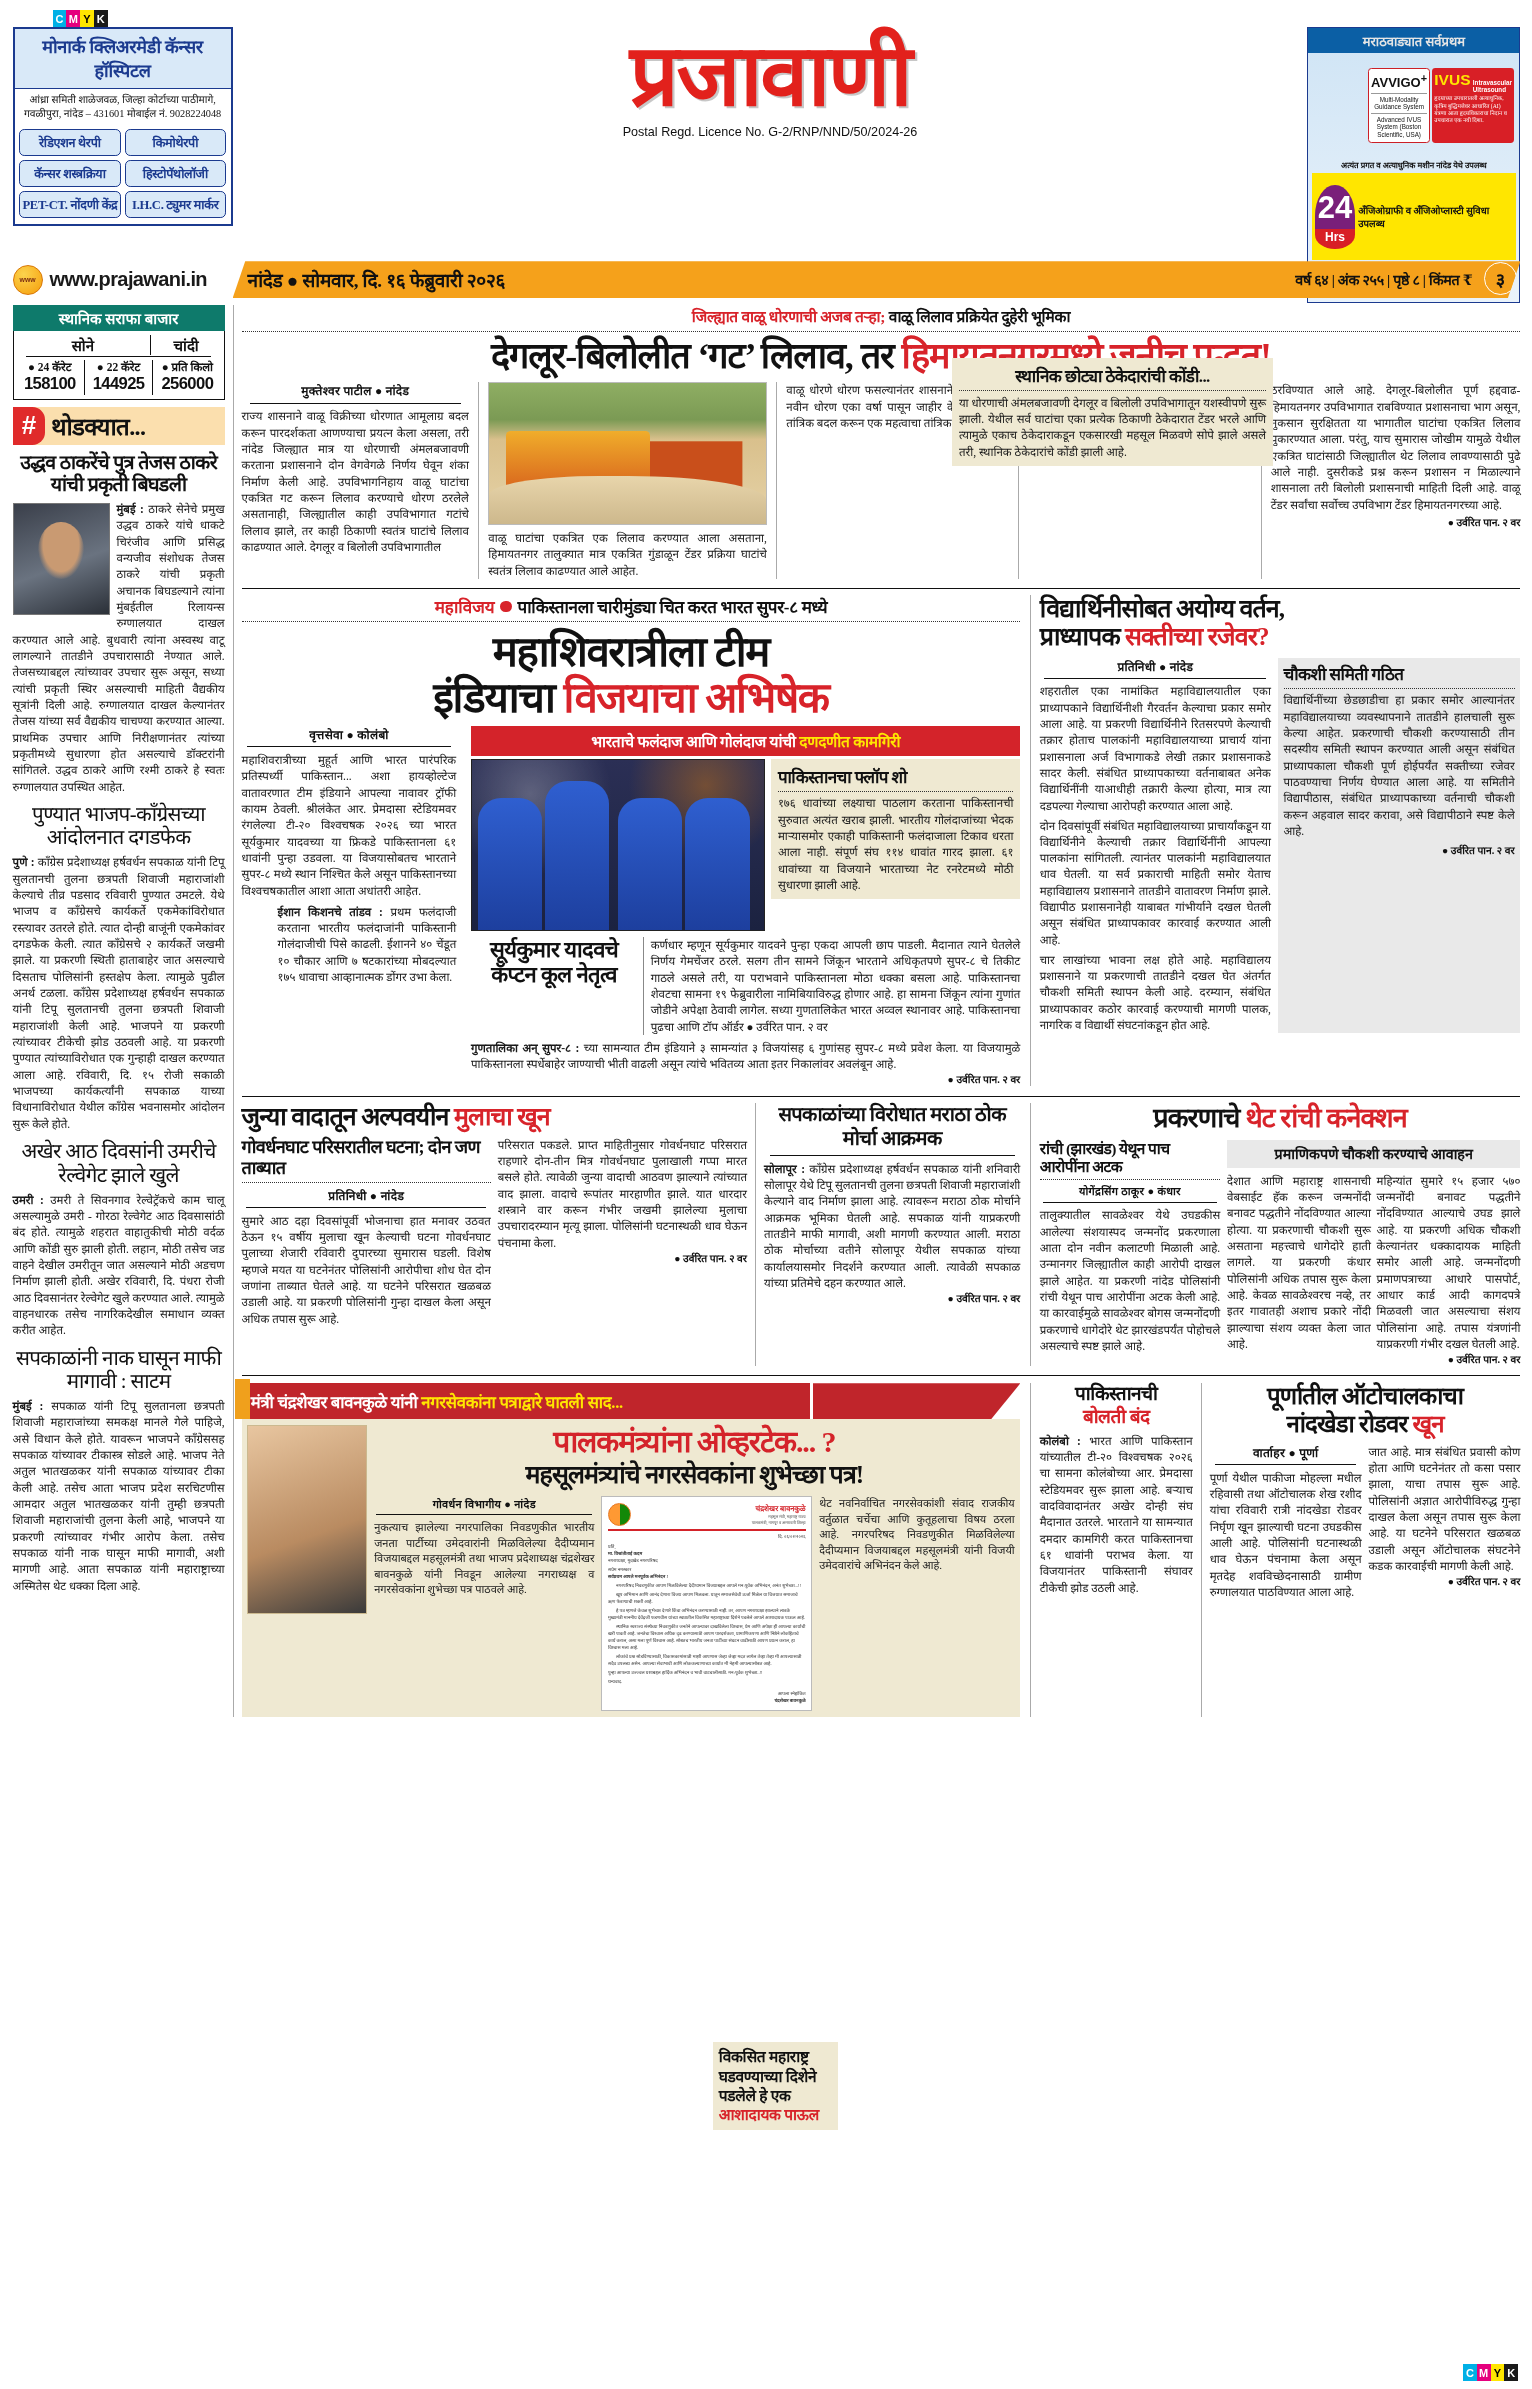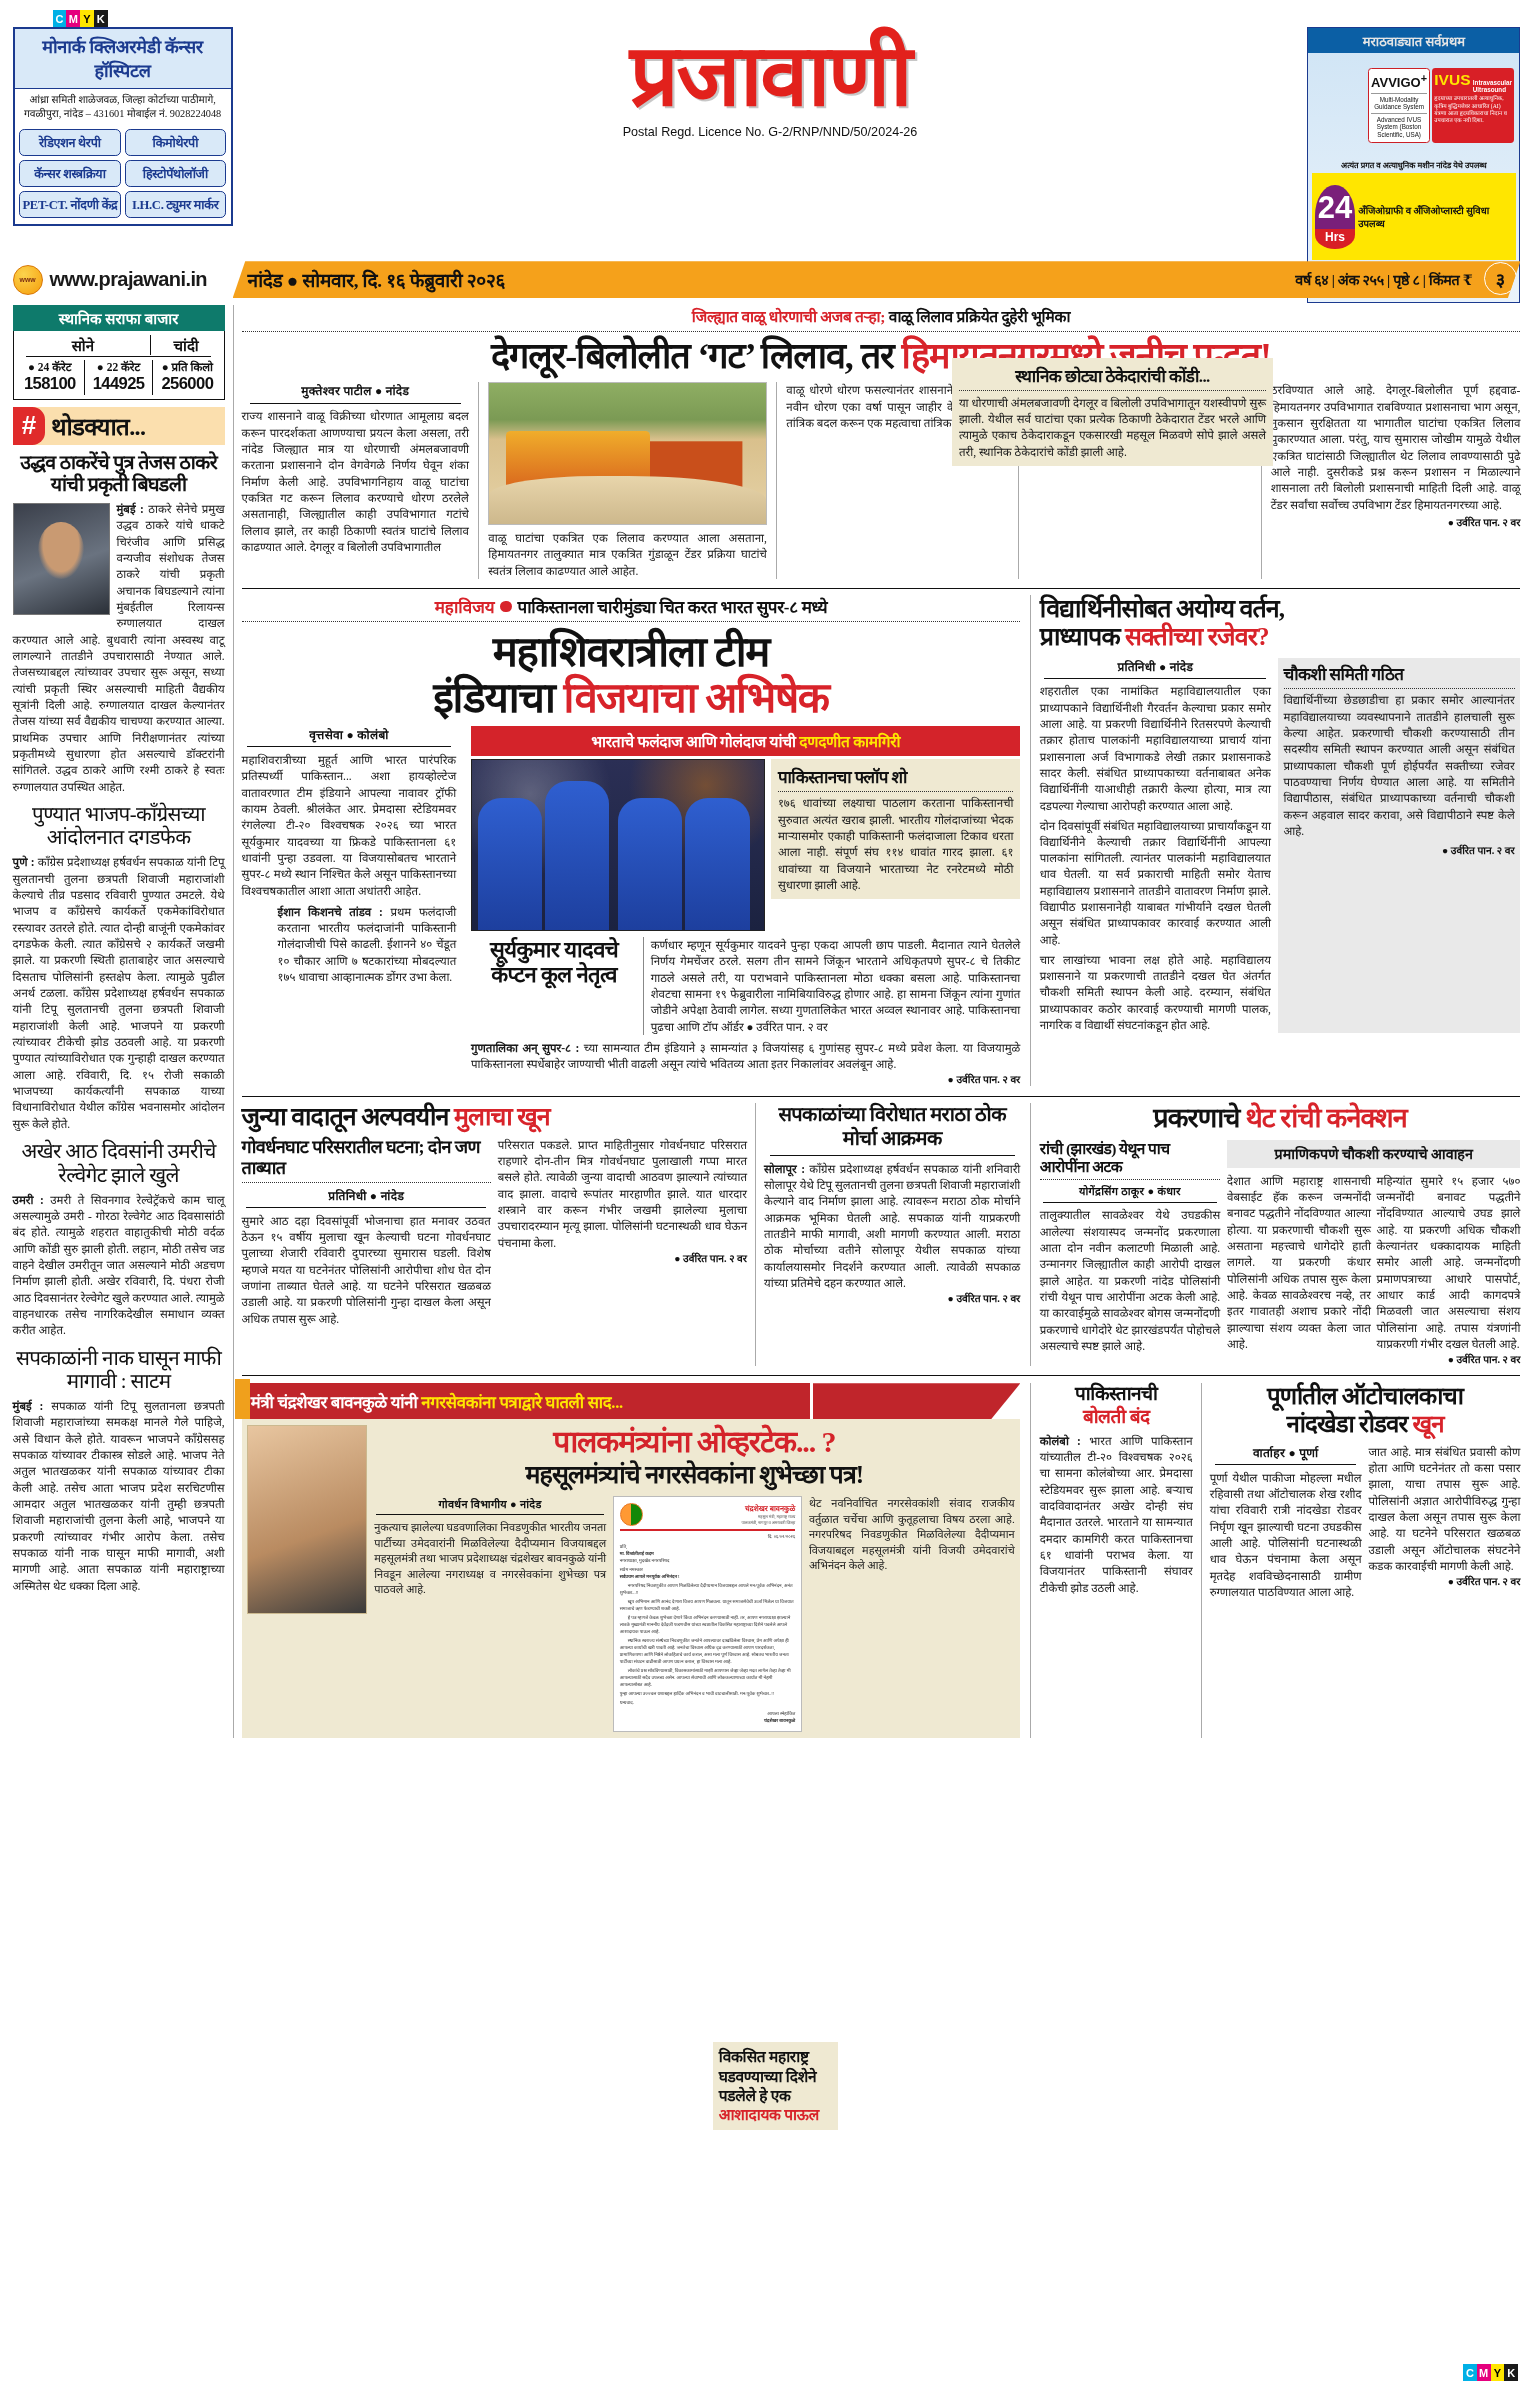--- a/index.html
+++ b/index.html
@@ -162,21 +162,21 @@
   .ad-banner .y { color:#ffe600;}
   .ad-banner::before { content:""; position:absolute; left:-6.9px; top:-4.6px; width:15px; height:calc(100% + 4.6px); background:#f0a01c;}
   .ad-body { background:#efe9d2; display:flex; padding:5.7px; gap:6.9px; }
   .ad-face { width:120px; height:189px; background:linear-gradient(160deg,#e8c6a0,#b98b61 58%,#3a3a3a);
     position:relative; border:0.6px solid #cbb98f;}
   .ad-hd1 { color:#d4232a; font-weight:bold; font-size:30px; text-align:center; letter-spacing:-1.1px; line-height:1.1;}
   .ad-hd2 { font-weight:bold; font-size:25px; text-align:center; letter-spacing:-0.9px; line-height:1.12; margin-top:3.4px;}
   .ad-yellowbox { background:#c0252b; color:#ffe600; font-weight:bold; font-size:15.5px; padding:4.6px;
     clip-path: polygon(0 0, 100% 0, 86% 100%, 0 100%);}
   .ad-note { background:#efe9d2; padding:5.7px; font-weight:bold; font-size:15.5px; line-height:1.24; letter-spacing:-0.3px;}
-  .letter { width:189px; background:#fff; border:0.6px solid #bbb; padding:5.7px; font-size:4.6px; line-height:1.5; color:#333;}
+  .letter { width:211px; background:#fff; border:0.6px solid #bbb; padding:5.7px; font-size:4.6px; line-height:1.5; color:#333;}
   .letter-top { display:flex; align-items:center; justify-content:space-between; border-bottom:2.3px solid #d4232a; padding-bottom:3.4px;}
   .lotus { width:23px; height:23px; border-radius:50%; border:1.1px solid #e87722;
     background:linear-gradient(90deg,#ff9933 50%,#138808 50%); }
   .letter-name { color:#d4232a; font-weight:bold; font-size:7.4px; text-align:right;}
   .bottom-cmyk { position:absolute; right:15px; bottom:8px; }
 </style>
 </head>
 <body>
 
 <div class="page">
@@ -515,21 +515,21 @@
 
           <div class="ad-body">
             <div class="ad-face"></div>
             <div style="flex:1;">
               <div class="ad-hd1">पालकमंत्र्यांना ओव्हरटेक... ?</div>
               <div class="ad-hd2">महसूलमंत्र्यांचे नगरसेवकांना शुभेच्छा पत्र!</div>
               <div style="display:flex; gap:6.9px; margin-top:6.9px;">
                 <div style="flex:.62;">
                   <div class="byline" style="font-size:11px;">गोवर्धन विभागीय ● नांदेड</div>
                   <div class="rule-thin" style="margin:3.4px 2.3px 4.6px;"></div>
-                  <div class="body-txt" style="font-size:11px;">नुकत्याच झालेल्या घडवणालिका निवडणुकीत भारतीय जनता पार्टीच्या उमेदवारांनी मिळविलेल्या दैदीप्यमान विजयाबद्दल महसूलमंत्री तथा भाजप प्रदेशाध्यक्ष चंद्रशेखर बावनकुळे यांनी निवडून आलेल्या नगराध्यक्ष व नगरसेवकांना शुभेच्छा पत्र पाठवले आहे.</div>
+                  <div class="body-txt" style="font-size:11px;">नुकत्याच झालेल्या नगरपालिका निवडणुकीत भारतीय जनता पार्टीच्या उमेदवारांनी मिळविलेल्या दैदीप्यमान विजयाबद्दल महसूलमंत्री तथा भाजप प्रदेशाध्यक्ष चंद्रशेखर बावनकुळे यांनी निवडून आलेल्या नगराध्यक्ष व नगरसेवकांना शुभेच्छा पत्र पाठवले आहे.</div>
                 </div>
 
                 <div class="letter">
                   <div class="letter-top">
                     <div class="lotus"></div>
                     <div class="letter-name">
                       <div>चंद्रशेखर बावनकुळे</div>
                       <div style="color:#444; font-size:4px; font-weight:normal;">महसूल मंत्री, महाराष्ट्र राज्य</div>
                       <div style="color:#444; font-size:4px; font-weight:normal;">पालकमंत्री, नागपूर व अमरावती जिल्हा</div>
                     </div>

